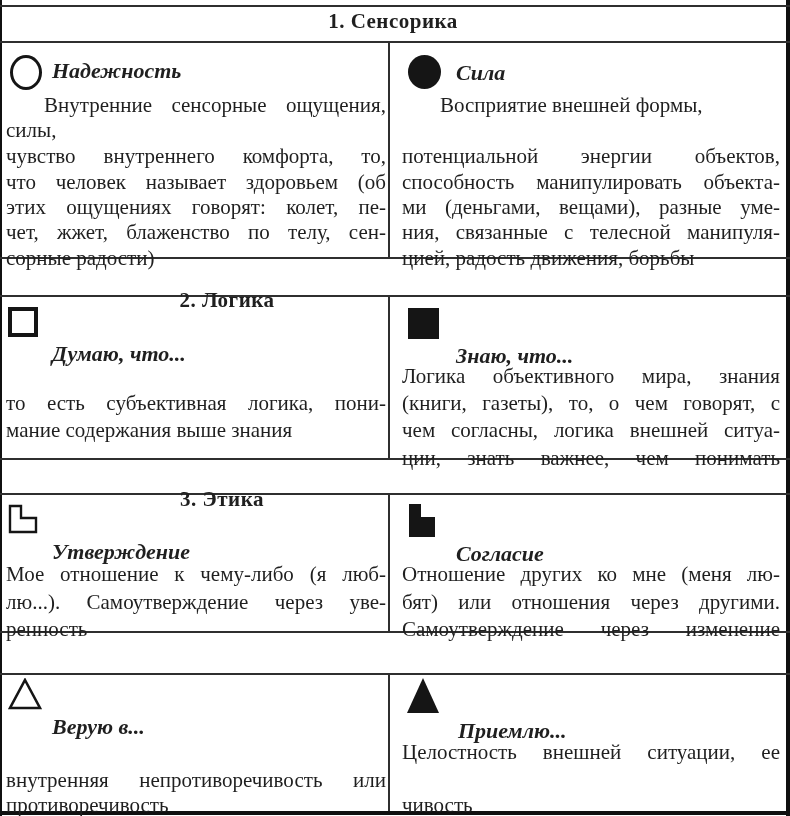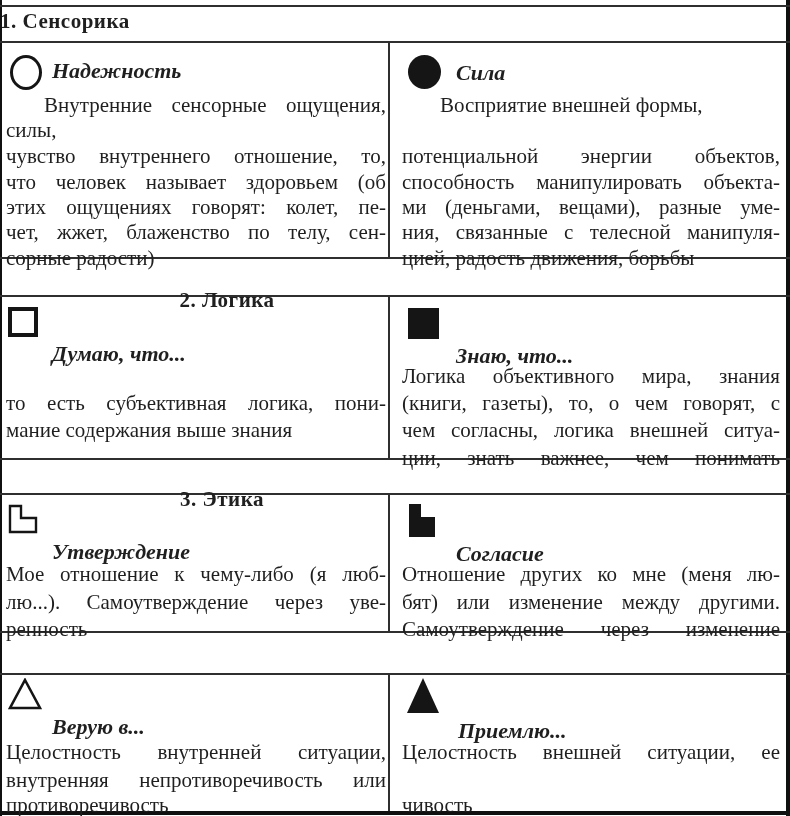--- a/index.html
+++ b/index.html
@@ -2,21 +2,21 @@
 <html style="--bg: #ffffff; --text: #1f1f1f; --rule: #2f2f2f; --border: #101010;"><head>
 <meta charset="utf-8">
 <style>
   html,body{margin:0;padding:0;background:#fff;}
   .page{position:relative;width:790px;height:816px;background:var(--bg,#ffffff);
         font-family:"Liberation Serif","DejaVu Serif",serif;color:var(--text,#1f1f1f);overflow:hidden;}
   .hr{position:absolute;left:0;width:790px;height:2px;background:var(--rule,#2f2f2f);}
   .vr{position:absolute;width:2px;background:var(--rule,#2f2f2f);}
   .edge{position:absolute;background:var(--border,#101010);}
   .header{position:absolute;font-weight:bold;font-size:21px;letter-spacing:.5px;white-space:nowrap;}
-  .h-center{left:0;width:786px;}
+  .h-center{left:0;width:786px;text-align:center;}
   .h-mid{transform:translateX(-50%);}
   .label{position:absolute;font-weight:bold;font-style:italic;font-size:22px;white-space:nowrap;}
   .t{position:absolute;font-size:21px;line-height:25px;white-space:nowrap;}
   .lcol{left:6px;width:380px;}
   .rcol{left:402px;width:378px;}
   .just{white-space:normal;text-align:justify;text-align-last:justify;}
   .ind{text-indent:38px;}
   .icon{position:absolute;}
 </style>
 </head>
@@ -41,21 +41,21 @@
   <div class="vr" style="left:388px;top:295px;height:163px"></div>
   <div class="vr" style="left:388px;top:493px;height:138px"></div>
   <div class="vr" style="left:388px;top:673px;height:138px"></div>
 
   <div class="header h-center" style="top:9px">1. Сенсорика</div>
 
   <div class="icon" style="left:10px;top:55px;width:26px;height:29px;border:3px solid #151515;border-radius:50%"></div>
   <div class="label" style="left:52px;top:58px">Надежность</div>
   <div class="t lcol just ind" style="top:93px">Внутренние сенсорные ощущения,</div>
   <div class="t lcol" style="top:118px">силы,</div>
-  <div class="t lcol just" style="top:144px">чувство внутреннего отношение, то,</div>
+  <div class="t lcol just" style="top:144px">чувство внутреннего комфорта, то,</div>
   <div class="t lcol just" style="top:170px">что человек называет здоровьем (об</div>
   <div class="t lcol just" style="top:195px">этих ощущениях говорят: колет, пе-</div>
   <div class="t lcol just" style="top:220px">чет, жжет, блаженство по телу, сен-</div>
   <div class="t lcol" style="top:246px">сорные радости)</div>
 
   <div class="icon" style="left:408px;top:55px;width:33px;height:34px;background:#151515;border-radius:50%"></div>
   <div class="label" style="left:456px;top:60px">Сила</div>
   <div class="t rcol ind" style="top:93px">Восприятие внешней формы,</div>
   <div class="t rcol" style="top:118px"></div>
   <div class="t rcol just" style="top:144px">потенциальной энергии объектов,</div>
@@ -86,29 +86,28 @@
   <div class="label" style="left:52px;top:539px">Утверждение</div>
   <div class="t lcol just" style="top:562px">Мое отношение к чему-либо (я люб-</div>
   <div class="t lcol" style="top:617px">ренность</div>
   <div class="t lcol just" style="top:590px">лю...). Самоутверждение через уве-</div>
 
   <svg class="icon" style="left:408px;top:503px" width="28" height="35" viewBox="0 0 28 35">
     <polygon points="1,1 13,1 13,14 27,14 27,34 1,34" fill="#151515"></polygon>
   </svg>
   <div class="label" style="left:456px;top:541px">Согласие</div>
   <div class="t rcol just" style="top:562px">Отношение других ко мне (меня лю-</div>
-  <div class="t rcol just" style="top:590px">бят) или изменение между другими.</div>
+  <div class="t rcol just" style="top:590px">бят) или отношения через другими.</div>
   <div class="t rcol just" style="top:617px">Самоутверждение через изменение</div>
 
 
   <svg class="icon" style="left:8px;top:678px" width="34" height="32" viewBox="0 0 34 32">
     <polygon points="17,2 32,30 2,30" fill="none" stroke="#151515" stroke-width="2.6"></polygon>
   </svg>
   <div class="label" style="left:52px;top:714px">Верую в...</div>
-  <div class="t lcol just" style="top:740px">Целостность внутренней ситуации,</div>
   <div class="t lcol just" style="top:768px">внутренняя непротиворечивость или</div>
   <div class="t lcol" style="top:793px">противоречивость</div>
 
   <svg class="icon" style="left:406px;top:676px" width="34" height="39" viewBox="0 0 34 39">
     <polygon points="17,2 33,37 1,37" fill="#151515"></polygon>
   </svg>
   <div class="label" style="left:458px;top:718px">Приемлю...</div>
   <div class="t rcol just" style="top:740px">Целостность внешней ситуации, ее</div>
   <div class="t rcol" style="top:793px">чивость</div>
 

